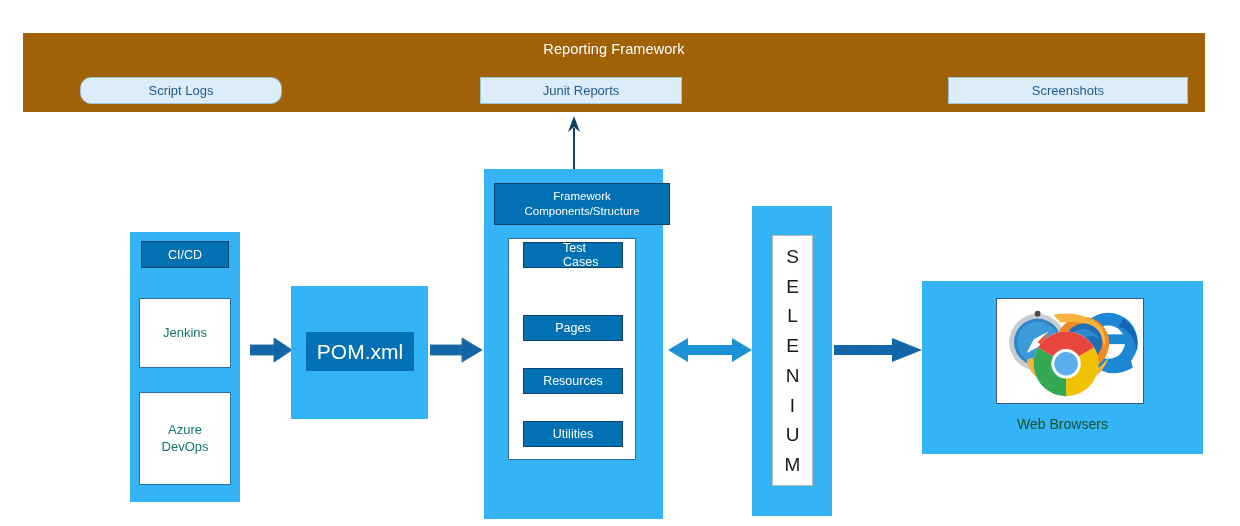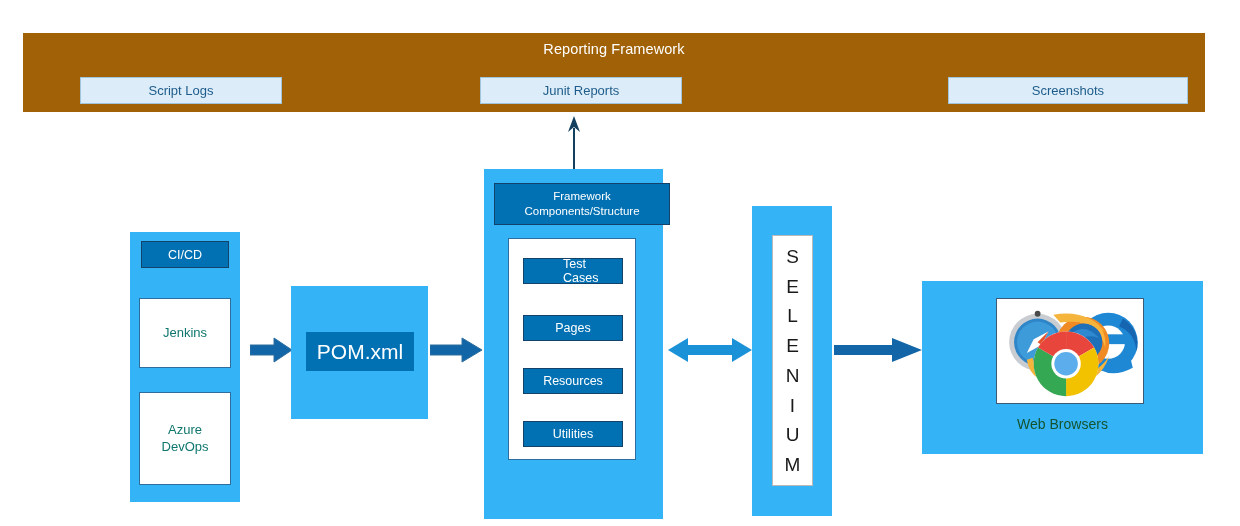--- a/index.html
+++ b/index.html
@@ -44,21 +44,21 @@
     height: 27px;
     background: #DCEDF9;
     border: 1px solid #9FC4DE;
     color: #1F5C8B;
     font-size: 13px;
     display: flex;
     align-items: center;
     justify-content: center;
     box-sizing: border-box;
   }
-  .chip-script  { left: 57px;  width: 202px; }
+  .chip-script  { left: 57px;  width: 202px; border-radius: 11px; }
   .chip-junit   { left: 457px; width: 202px; }
   .chip-shots   { left: 925px; width: 240px; }
 
   
   .up-arrow {
     position: absolute;
     left: 567px;
     top: 116px;
     width: 14px;
     height: 60px;
@@ -140,21 +140,21 @@
     left: 14px;
     width: 100px;
     height: 26px;
     background: #0271B3;
     border: 1px solid #13436A;
     color: #ffffff;
     font-size: 12.5px;
     display: flex; align-items: center; justify-content: center;
     box-sizing: border-box;
   }
-  .fw-chip-0 { top: 19px; padding-left: 39px; }
+  .fw-chip-0 { top: 3px; padding-left: 39px; }
   .fw-chip-1 { top: 76px; }
   .fw-chip-2 { top: 129px; }
   .fw-chip-3 { top: 182px; }
 
   
   .panel-selenium { left: 752px; top: 206px; width: 80px; height: 310px; }
   .sel-inner {
     position: absolute;
     left: 20px; top: 29px;
     width: 41px; height: 251px;

